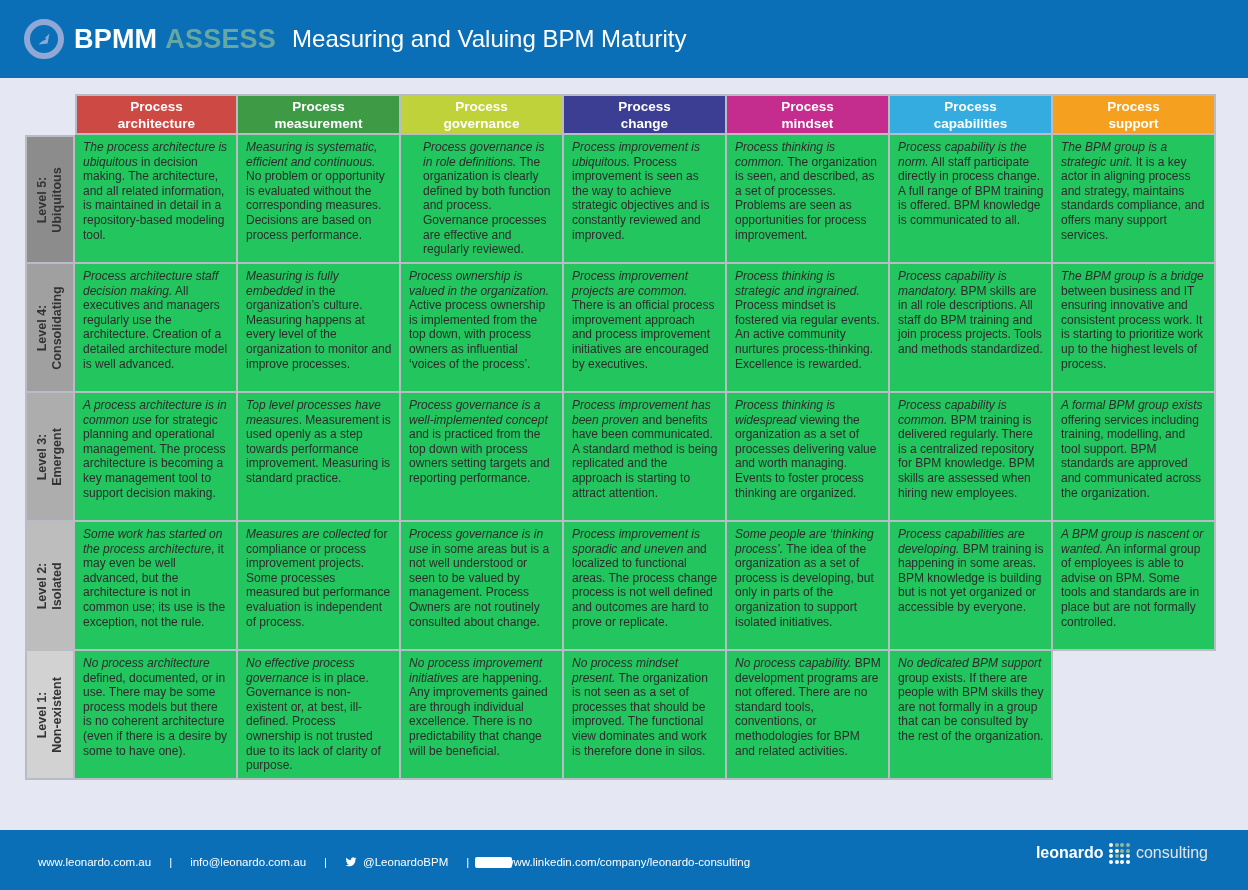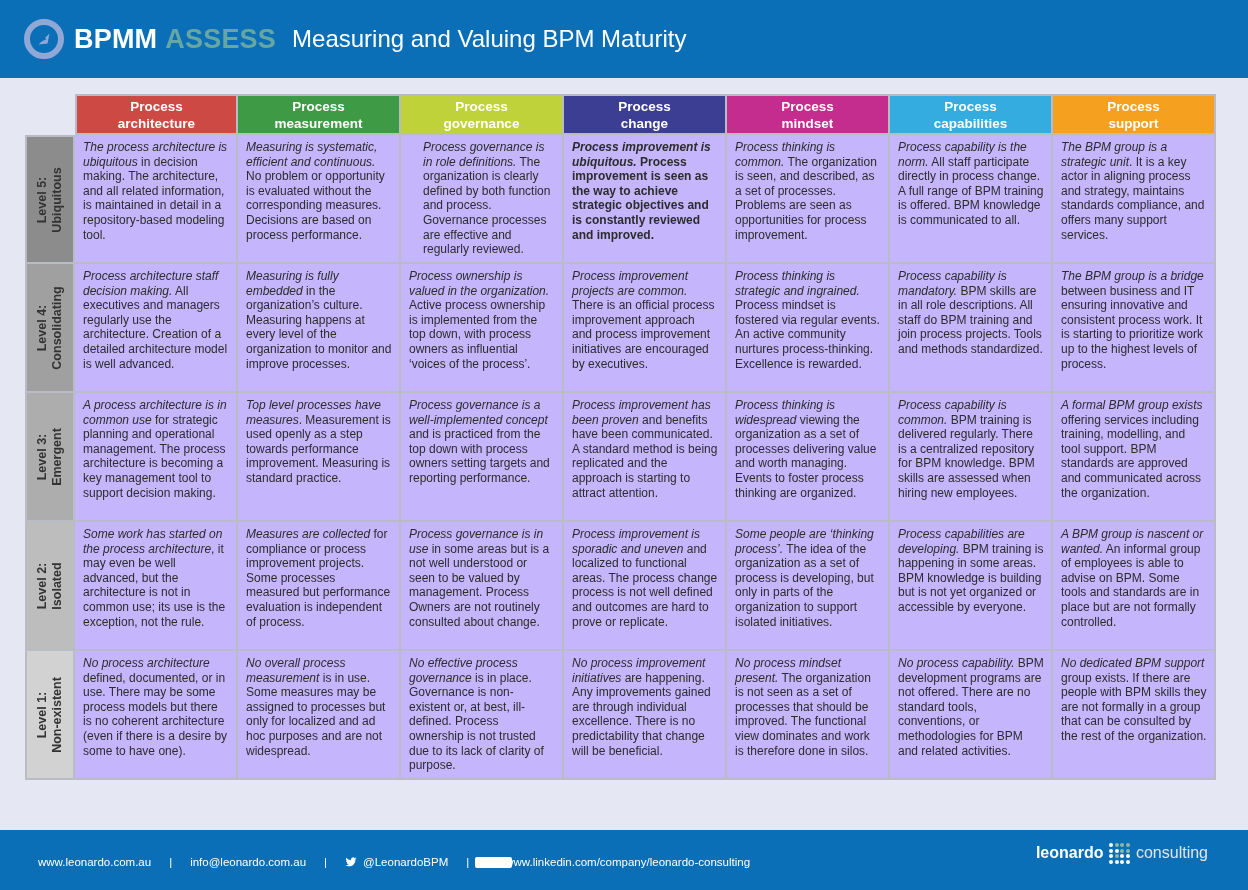--- a/index.html
+++ b/index.html
@@ -14,21 +14,21 @@
   .tagline { color: #ffffff; font-size: 24px; margin-left: 16px; font-weight: normal; }
 
   .grid { position: absolute; left: 25px; top: 94px; display: grid;
     grid-template-columns: 50px repeat(7, 163px);
     grid-template-rows: 41px repeat(5, 129px); }
   .corner { background: transparent; }
   .col-head { color: #fff; font-weight: bold; font-size: 13.5px; text-align: center; line-height: 17px; display: flex; flex-direction: column; justify-content: center; border-right: 2px solid #b9bcc4; border-bottom: 2px solid #b9bcc4; border-top: 2px solid #b9bcc4; }
   .col-head:first-of-type { border-left: 2px solid #b9bcc4; }
   .row-head { border: 2px solid #b9bcc4; border-top: none; display: flex; align-items: center; justify-content: center; }
   .row-head .vlabel { transform: rotate(-90deg); white-space: nowrap; text-align: center; font-weight: bold; font-size: 12.5px; line-height: 15px; color: #333; }
-  .cell { background: #c4b5fd; border-right: 2px solid #b9bcc4; border-bottom: 2px solid #b9bcc4; padding: 5px 7px 4px 8px; font-size: 12px; line-height: 14.6px; color: #2c2c2c; }
+  .cell { background: #22c55e; border-right: 2px solid #b9bcc4; border-bottom: 2px solid #b9bcc4; padding: 5px 7px 4px 8px; font-size: 12px; line-height: 14.6px; color: #2c2c2c; }
   .cell em { font-style: italic; }
 
   .footer { position: absolute; left: 0; top: 830px; width: 1248px; height: 64px; background: #0a6fb7; color: #fff; display: flex; align-items: center; padding-left: 38px; font-size: 11.5px; }
   .footer .sep { margin: 0 18px; }
   .footer .ico { display: inline-flex; width: 12px; height: 12px; margin-right: 6px; align-items: center; justify-content: center; }
   .footer .li-box { background: #fff; color: #0a6fb7; font-weight: bold; font-size: 8px; border-radius: 2px; width: 11px; height: 11px; line-height: 11px; text-align: center; padding-left: 37px; }
   .footer-brand { position: absolute; right: 40px; top: 13px; display: flex; align-items: center; }
   .fb-a { font-weight: bold; font-size: 16px; color: #fff; }
   .fb-dots { display: grid; grid-template-columns: repeat(4, 4px); grid-gap: 1.5px; margin: 0 6px; }
   .fb-dots span { width: 4px; height: 4px; border-radius: 50%; display: block; }
@@ -81,21 +81,21 @@
     </div>
     <div class="row-head" style="background: rgb(140, 140, 140); border-top: 2px solid rgb(185, 188, 196);">
       <div class="vlabel">
         <div>Level 5:</div>
         <div>Ubiquitous</div>
       </div>
     </div>
     <div class="cell" style="border-top: none;"><em>The process architecture is ubiquitous</em><span> in decision making. The architecture, and all related information, is maintained in detail in a repository-based modeling tool.</span></div>
     <div class="cell" style="border-top: none;"><em>Measuring is systematic, efficient and continuous.</em><span> No problem or opportunity is evaluated without the corresponding measures. Decisions are based on process performance.</span></div>
     <div class="cell" style="border-top: none; padding-left: 22px;"><em>Process governance is in role definitions.</em><span> The organization is clearly defined by both function and process. Governance processes are effective and regularly reviewed.</span></div>
-    <div class="cell" style="border-top: none; font-weight: bold;"><em>Process improvement is ubiquitous.</em><span> Process improvement is seen as the  way to achieve strategic objectives and is constantly reviewed and improved.</span></div>
+    <div class="cell" style="border-top: none;"><em>Process improvement is ubiquitous.</em><span> Process improvement is seen as the  way to achieve strategic objectives and is constantly reviewed and improved.</span></div>
     <div class="cell" style="border-top: none;"><em>Process thinking is common.</em><span> The organization is seen, and described, as a set of processes. Problems are seen as  opportunities for process improvement.</span></div>
     <div class="cell" style="border-top: none;"><em>Process capability is the norm.</em><span> All staff participate directly in process change. A full range of BPM training is offered. BPM knowledge is communicated to all.</span></div>
     <div class="cell" style="border-top: none;"><em>The BPM group is a strategic unit</em><span>. It is a key actor in aligning process and strategy, maintains standards compliance, and offers many support services.</span></div>
     <div class="row-head" style="background: rgb(160, 160, 160);">
       <div class="vlabel">
         <div>Level 4:</div>
         <div>Consolidating</div>
       </div>
     </div>
     <div class="cell"><em>Process architecture staff decision making.</em><span> All executives and managers regularly use the architecture. Creation of a detailed architecture model is well advanced.</span></div>
@@ -131,21 +131,20 @@
     <div class="cell"><em>Some people are ‘thinking process’.</em><span> The idea of the organization as a set of process is developing, but only in parts of the organization to support isolated initiatives.</span></div>
     <div class="cell"><em>Process capabilities are developing.</em><span> BPM training is happening in some areas. BPM knowledge is building  but is not yet organized or accessible by everyone.</span></div>
     <div class="cell"><em>A BPM group is nascent or wanted.</em><span> An informal group of employees is able to advise on BPM. Some tools and standards are in place but are not formally controlled.</span></div>
     <div class="row-head" style="background: rgb(210, 210, 210);">
       <div class="vlabel">
         <div>Level 1:</div>
         <div>Non-existent</div>
       </div>
     </div>
     <div class="cell"><em>No process architecture</em><span> defined, documented, or in use. There may be some process models but there is no coherent architecture (even if there is a desire by some to have one).</span></div>
-    <div class="cell"><em>No overall process measurement</em><span> is in use. Some measures may be assigned to  processes but only for localized and ad hoc purposes and are not widespread.</span></div>
     <div class="cell"><em>No effective process governance</em><span> is in place. Governance is non-existent or, at best, ill-defined. Process ownership is not trusted due to its lack of clarity of purpose.</span></div>
     <div class="cell"><em>No process improvement initiatives</em><span> are happening. Any improvements gained are through individual excellence. There is no predictability that change will be beneficial.</span></div>
     <div class="cell"><em>No process mindset present.</em><span> The organization is not seen as a set of processes that should be improved. The functional view dominates and work is therefore done in silos.</span></div>
     <div class="cell"><em>No process capability.</em><span> BPM development programs are not offered. There are no standard tools, conventions, or methodologies for BPM and related activities.</span></div>
     <div class="cell"><em>No dedicated BPM support</em><span> group exists. If there are people with BPM skills they are not formally in a group that can be consulted by the rest of the organization.</span></div>
   </div>
 
 <div class="footer">
   <span>www.leonardo.com.au</span>
   <span class="sep">|</span>

